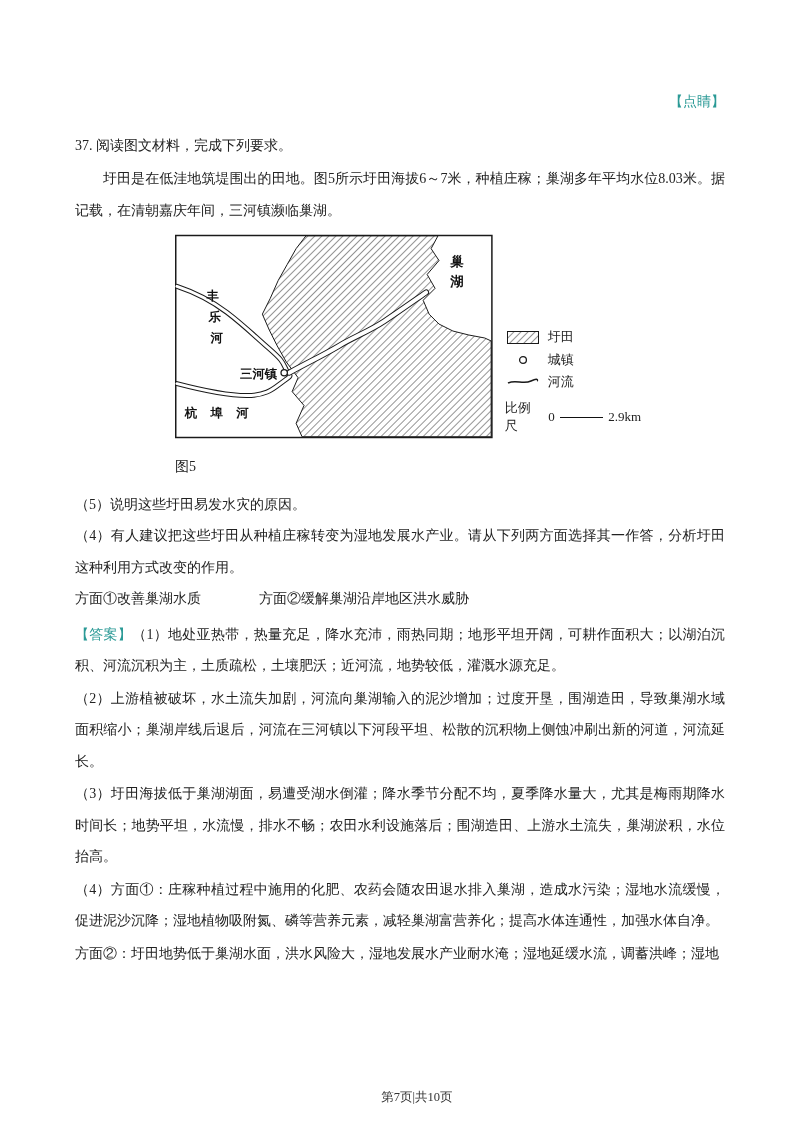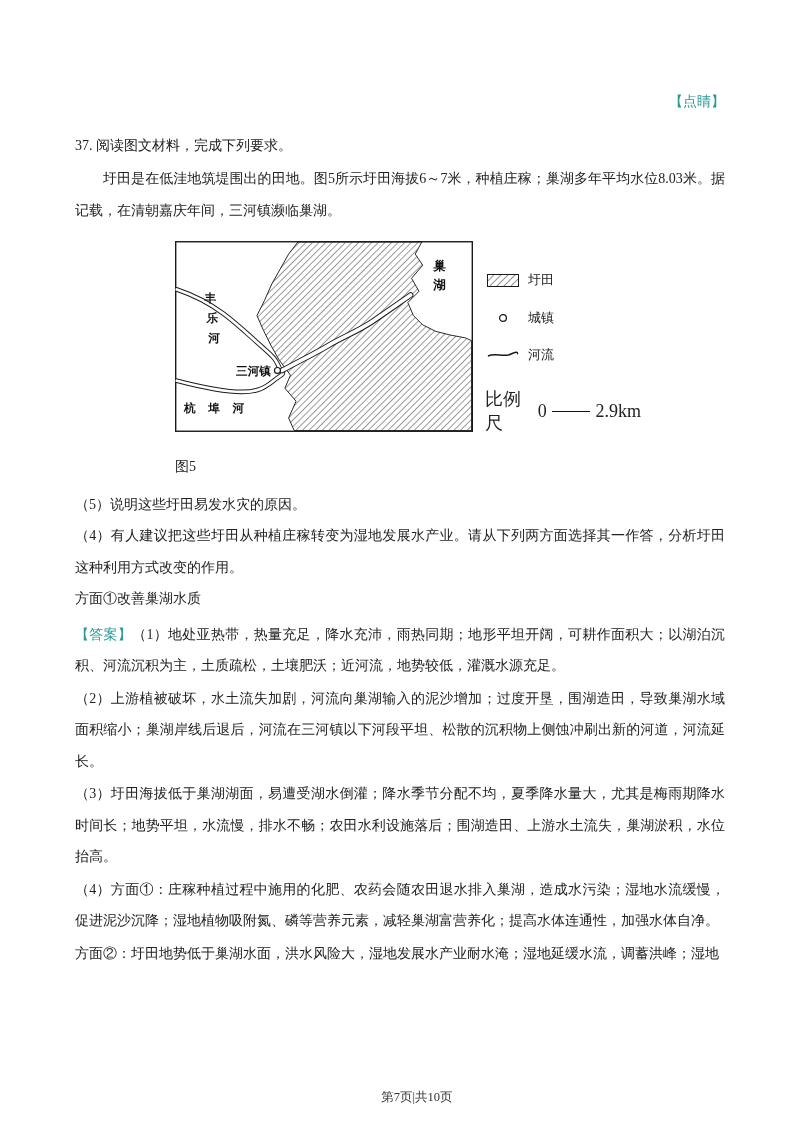--- a/index.html
+++ b/index.html
@@ -18,24 +18,24 @@
   }
   .tline { font-size: 14px; line-height: 2.25; }
   .accent { color: var(--accent, #2b9a96); }
   .dianjing { margin-bottom: 12px; text-align: right; }
   .q-heading { margin-bottom: 2px; }
   .intro { text-indent: 2em; text-align: justify; margin-bottom: 6px; }
 
   .figure { margin: 8px 0 0 100px; width: 466px; }
   .figure-row { display: flex; align-items: flex-end; gap: 12px; }
   .map-svg { display: block; }
-  .legend { display: flex; flex-direction: column; gap: 22px; margin-bottom: 4px; font-size: 13px; }
+  .legend { display: flex; flex-direction: column; gap: 7px; margin-bottom: 4px; font-size: 13px; }
   .legend-item { display: flex; align-items: center; gap: 7px; line-height: 1.2; }
   .legend-sym { width: 36px; display: flex; justify-content: center; align-items: center; }
-  .scale-row { display: flex; align-items: center; gap: 5px; font-size: 18px; margin-top: 2px; }
+  .scale-row { display: flex; align-items: center; gap: 5px; font-size: 13px; margin-top: 2px; }
   .scale-bar { display: inline-block; width: 44px; height: 0; border-top: 1.5px solid #111; }
   .caption { text-align: left; margin-top: 12px; margin-bottom: 6px; }
 
   .subq { text-align: justify; }
   .options { display: flex; margin: 0 0 4px 0; }
   .options .opt-b { margin-left: 58px; }
 
   .ans { text-align: justify; margin-top: 1px; }
 
   .footer {
@@ -127,20 +127,21 @@
     </div>
 
     <p class="tline caption">图5</p>
   </div>
 
   <p class="tline subq">（5）说明这些圩田易发水灾的原因。</p>
   <p class="tline subq">（4）有人建议把这些圩田从种植庄稼转变为湿地发展水产业。请从下列两方面选择其一作答，分析圩田这种利用方式改变的作用。</p>
 
   <div class="tline options">
     <span class="opt-a">方面①改善巢湖水质</span>
+    <span class="opt-b">方面②缓解巢湖沿岸地区洪水威胁</span>
   </div>
 
   <p class="tline ans"><span class="accent">【答案】</span><span>（1）地处亚热带，热量充足，降水充沛，雨热同期；地形平坦开阔，可耕作面积大；以湖泊沉积、河流沉积为主，土质疏松，土壤肥沃；近河流，地势较低，灌溉水源充足。</span></p>
   <p class="tline ans">（2）上游植被破坏，水土流失加剧，河流向巢湖输入的泥沙增加；过度开垦，围湖造田，导致巢湖水域面积缩小；巢湖岸线后退后，河流在三河镇以下河段平坦、松散的沉积物上侧蚀冲刷出新的河道，河流延长。</p>
   <p class="tline ans">（3）圩田海拔低于巢湖湖面，易遭受湖水倒灌；降水季节分配不均，夏季降水量大，尤其是梅雨期降水时间长；地势平坦，水流慢，排水不畅；农田水利设施落后；围湖造田、上游水土流失，巢湖淤积，水位抬高。</p>
   <p class="tline ans">（4）方面①：庄稼种植过程中施用的化肥、农药会随农田退水排入巢湖，造成水污染；湿地水流缓慢，促进泥沙沉降；湿地植物吸附氮、磷等营养元素，减轻巢湖富营养化；提高水体连通性，加强水体自净。</p>
   <p class="tline ans">方面②：圩田地势低于巢湖水面，洪水风险大，湿地发展水产业耐水淹；湿地延缓水流，调蓄洪峰；湿地</p>
 
   <div class="footer">第7页|共10页</div>
 

